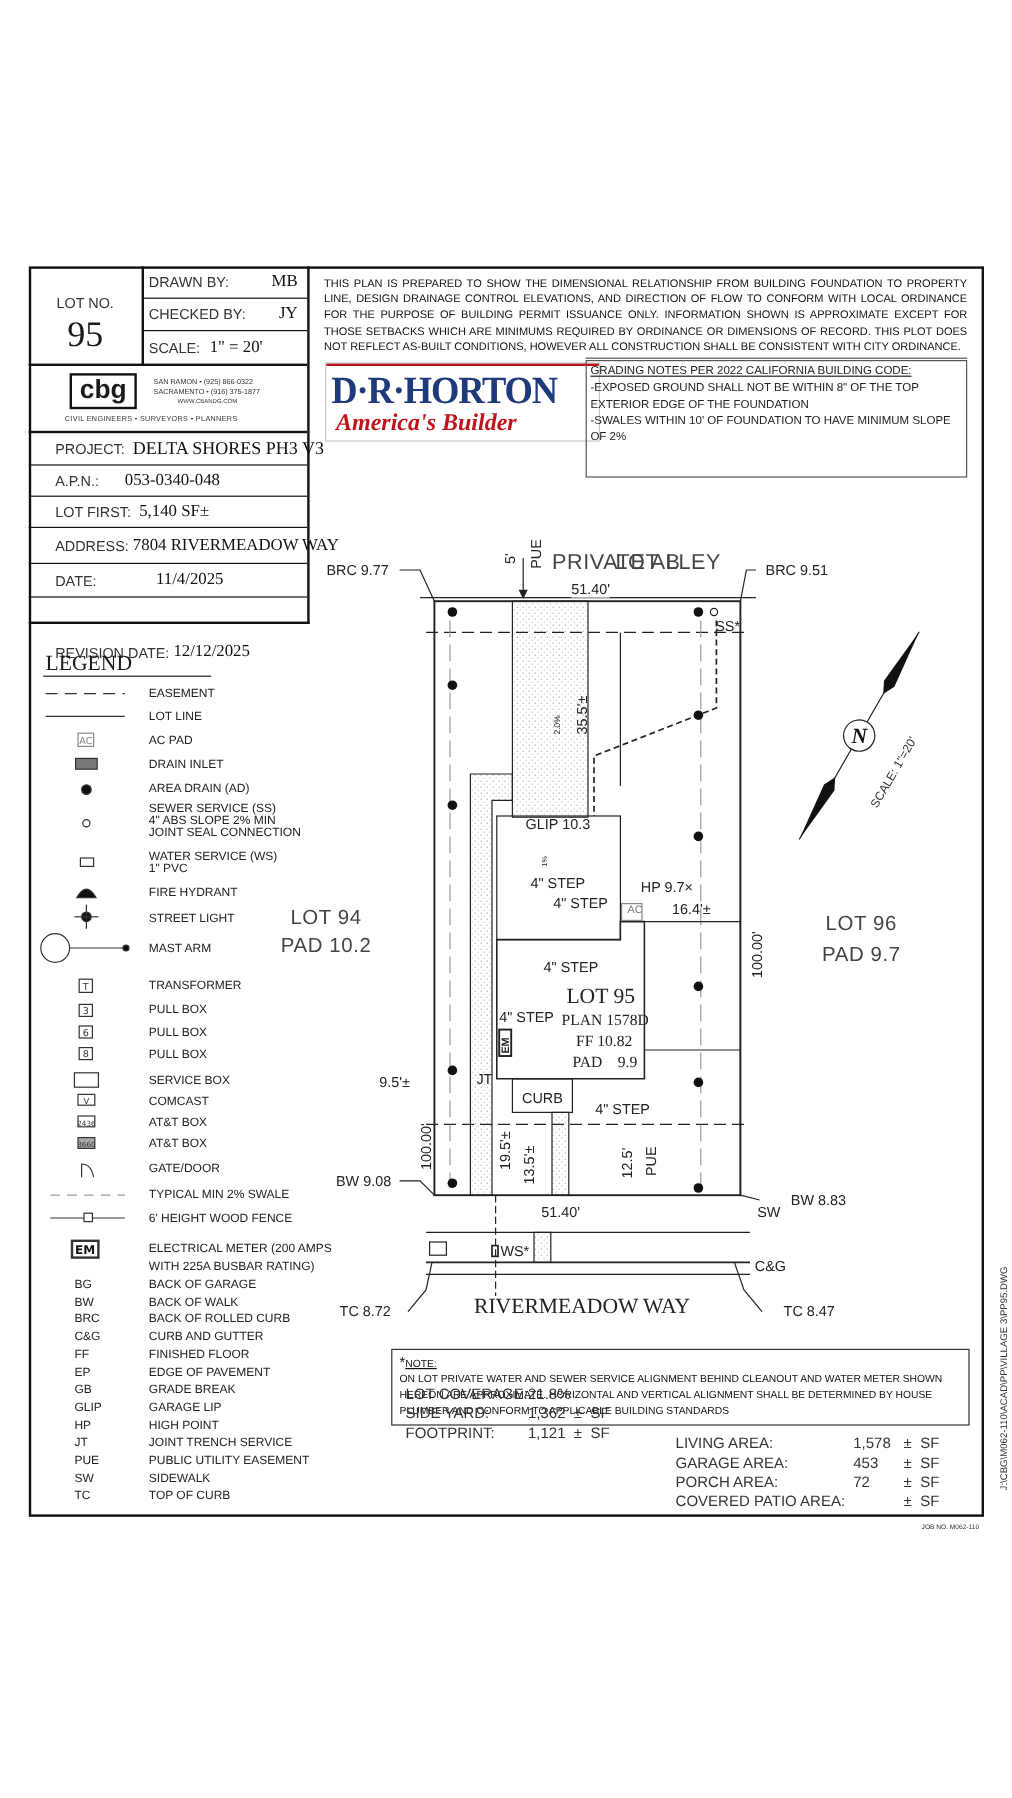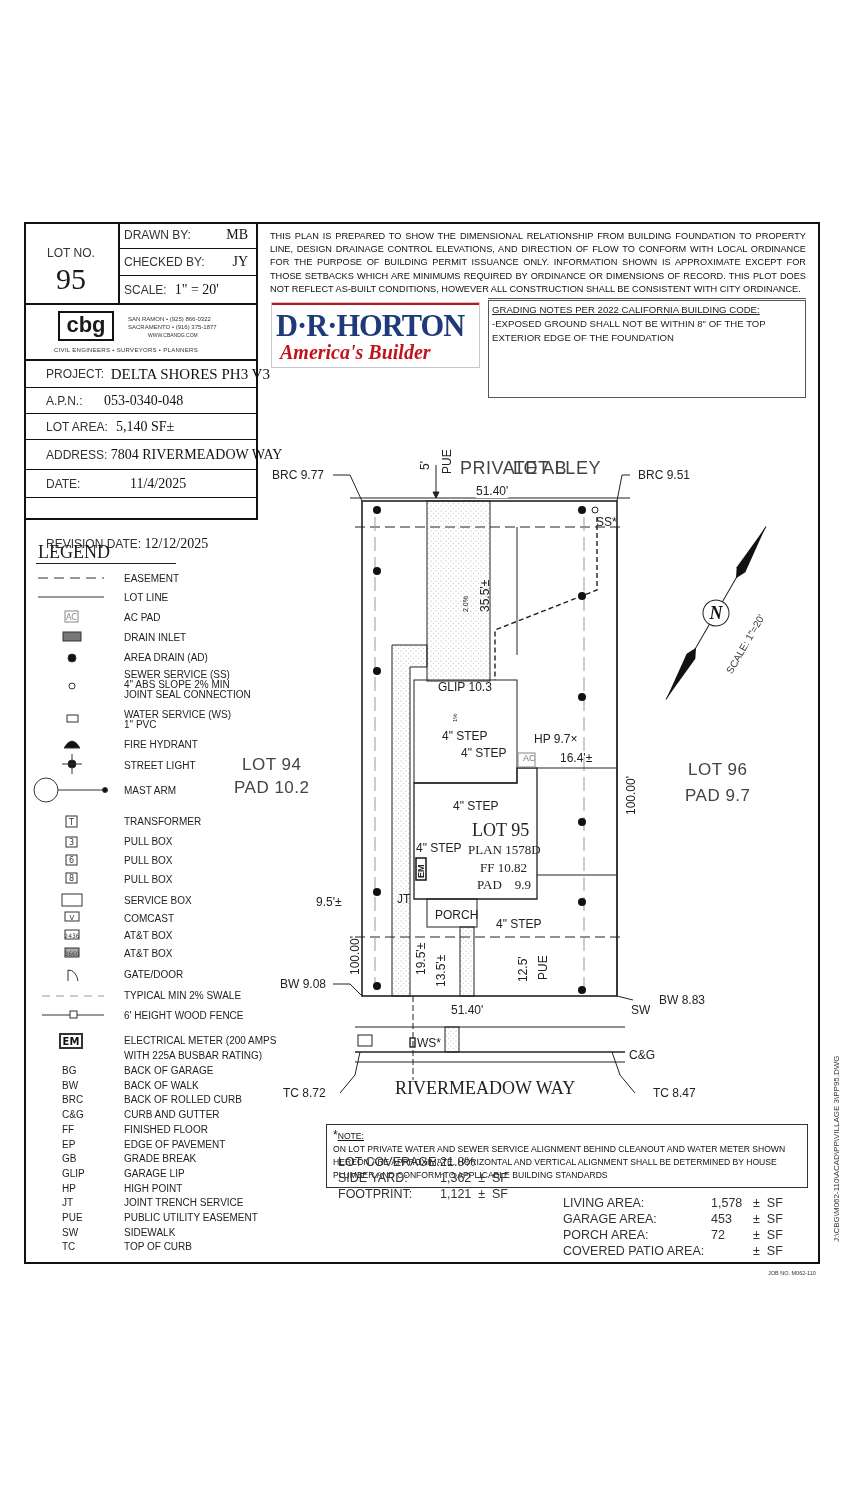--- a/index.html
+++ b/index.html
@@ -20,21 +20,21 @@
   .cbgrow { position:absolute; left:0; top:83px; width:232px; height:56px; border-bottom:2px solid #111; box-sizing:border-box; }
   .cbglogo { position:absolute; left:34px; top:6px; width:56px; height:30px; border:2px solid #111; box-sizing:border-box; font-weight:bold; font-size:22px; text-align:center; line-height:24px; }
   .cbginfo { position:absolute; left:104px; top:10px; font-size:6px; line-height:8px; color:#333; }
   .cbgfoot { position:absolute; left:30px; top:42px; font-size:6px; color:#333; letter-spacing:0.3px; }
   .inforows { position:absolute; left:0; top:139px; width:232px; }
   .inforows .r { height:26px; border-bottom:1px solid #111; display:flex; align-items:center; padding-left:22px; font-size:12px; color:#333; box-sizing:border-box; white-space:nowrap; }
   .inforows .r:last-child { border-bottom:none;margin-top:32px; }
   .inforows .v { font-family:"Liberation Serif", serif; font-size:14px; color:#111; }
 
   .disclaimer { position:absolute; left:270px; top:230px; width:536px; font-size:9.2px; line-height:13.2px; text-align:justify; text-align-last:left; color:#111; }
-  .drh { position:absolute; left:271px; top:302px; width:209px; height:66px; border:1px solid #c8c8c8; box-sizing:border-box; }
+  .drh { position:absolute; left:271px; top:302px; width:229px; height:66px; border:1px solid #c8c8c8; box-sizing:border-box; }
   .drh .top { position:absolute; left:0; top:0; width:100%; border-top:2px solid #c0141c; }
   .drh .name { position:absolute; left:4px; top:4px; font-family:"Liberation Serif", serif; font-weight:bold; font-size:32px; color:#1f3a7a; letter-spacing:-1px; transform:scaleX(0.95); transform-origin:left; }
   .drh .tag { position:absolute; left:8px; top:38px; font-family:"Liberation Serif", serif; font-style:italic; font-weight:bold; font-size:20px; color:#c0141c; }
   .grading { position:absolute; left:488px; top:300px; width:318px; height:98px; border:1px solid #555; box-sizing:border-box; padding:2px 3px; font-size:9.6px; line-height:13.8px; color:#222; }
   .grading .h { text-decoration:underline; }
 
   .legend-title { position:absolute; left:38px; top:542px; font-family:"Liberation Serif", serif; font-size:18px; }
   .legend-rule { position:absolute; left:36px; top:563px; width:140px; border-top:1px solid #222; }
   .lg-row { position:absolute; left:124px; font-size:10px; color:#222; line-height:11px; white-space:nowrap; }
 
@@ -81,21 +81,21 @@
     </div>
     <div class="cbgfoot">CIVIL ENGINEERS  •  SURVEYORS  •  PLANNERS</div>
   </div>
   <div class="inforows">
     <div class="r" style="height:27px"><span>PROJECT:</span>&nbsp;&nbsp;<span class="v" style="font-size:15px">DELTA SHORES PH3 V3</span></div>
     <div class="r">
         <span style="width:58px;display:inline-block">A.P.N.:</span>
         <span class="v">053-0340-048</span>
       </div>
     <div class="r">
-        <span style="width:70px;display:inline-block">LOT AREA:</span>
+        <span style="width:70px;display:inline-block">LOT FIRST:</span>
         <span class="v">5,140 SF±</span>
       </div>
     <div class="r" style="height:30px"><span>ADDRESS:</span>&nbsp;<span class="v">7804 RIVERMEADOW WAY</span></div>
     <div class="r" style="height:28px">
         <span style="width:84px;display:inline-block">DATE:</span>
         <span class="v">11/4/2025</span>
       </div>
     <div class="r" style="height:28px"><span>REVISION DATE:</span>&nbsp;<span class="v">12/12/2025</span></div>
   </div>
 </div>
@@ -105,20 +105,21 @@
 
 <div class="drh">
   <div class="top"></div>
   <div class="name">D·R·HORTON</div>
   <div class="tag">America's Builder</div>
 </div>
 
 <div class="grading">
   <div class="h">GRADING NOTES PER 2022 CALIFORNIA BUILDING CODE:</div>
   <div>-EXPOSED GROUND SHALL NOT BE WITHIN 8" OF THE TOP EXTERIOR EDGE OF THE FOUNDATION</div>
+  <div>-SWALES WITHIN 10' OF FOUNDATION TO HAVE MINIMUM SLOPE OF 2%</div>
 </div>
 
 <div class="legend-title">LEGEND</div>
 <div class="legend-rule"></div>
 
 <svg class="abs" style="left:0;top:0" width="843" height="1498">
   <g stroke="#333" fill="none" stroke-width="1">
     <line x1="38" y1="578" x2="104" y2="578" stroke-dasharray="10,6"></line>
     <line x1="38" y1="597" x2="104" y2="597"></line>
     <rect x="65" y="611" width="13" height="11" stroke="#888"></rect>
@@ -324,21 +325,21 @@
 <div class="dimtext" style="left:523px;top:753px;font-size:9px;color:#777">AC</div>
 <div class="dimtext" style="left:560px;top:751px">16.4'±</div>
 <div class="vtext" style="left:624px;top:815px">100.00'</div>
 <div class="dimtext" style="left:453px;top:799px">4" STEP</div>
 <div class="dimtext serif" style="left:472px;top:820px;font-size:18px">LOT 95</div>
 <div class="dimtext" style="left:416px;top:841px">4" STEP</div>
 <div class="dimtext serif" style="left:468px;top:842px;font-size:13px">PLAN 1578D</div>
 <div class="dimtext serif" style="left:480px;top:860px;font-size:13px">FF 10.82</div>
 <div class="dimtext serif" style="left:477px;top:877px;font-size:13px;white-space:pre">PAD    9.9</div>
 <div class="vtext" style="left:416px;top:878px;font-size:9px;font-weight:bold">EM</div>
-<div class="dimtext" style="left:435px;top:908px">PORCH</div>
+<div class="dimtext" style="left:435px;top:908px">CURB</div>
 <div class="dimtext" style="left:397px;top:892px">JT</div>
 <div class="dimtext" style="left:316px;top:895px">9.5'±</div>
 <div class="vtext" style="left:348px;top:975px">100.00'</div>
 <div class="dimtext" style="left:496px;top:917px">4" STEP</div>
 <div class="vtext" style="left:414px;top:975px">19.5'±</div>
 <div class="vtext" style="left:434px;top:987px">13.5'±</div>
 <div class="vtext" style="left:516px;top:982px">12.5'</div>
 <div class="vtext" style="left:536px;top:980px">PUE</div>
 <div class="dimtext" style="left:280px;top:977px">BW 9.08</div>
 <div class="dimtext" style="left:659px;top:993px">BW 8.83</div>

